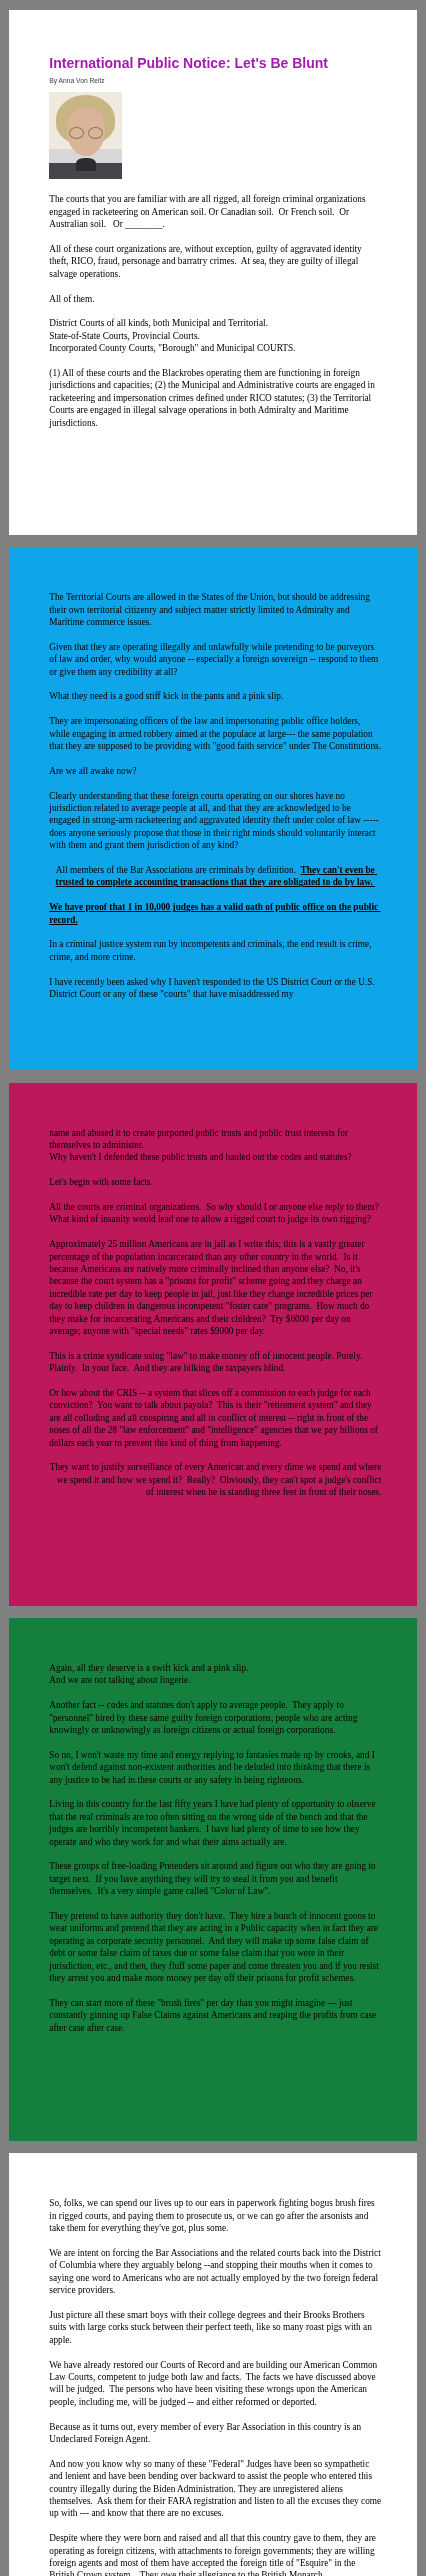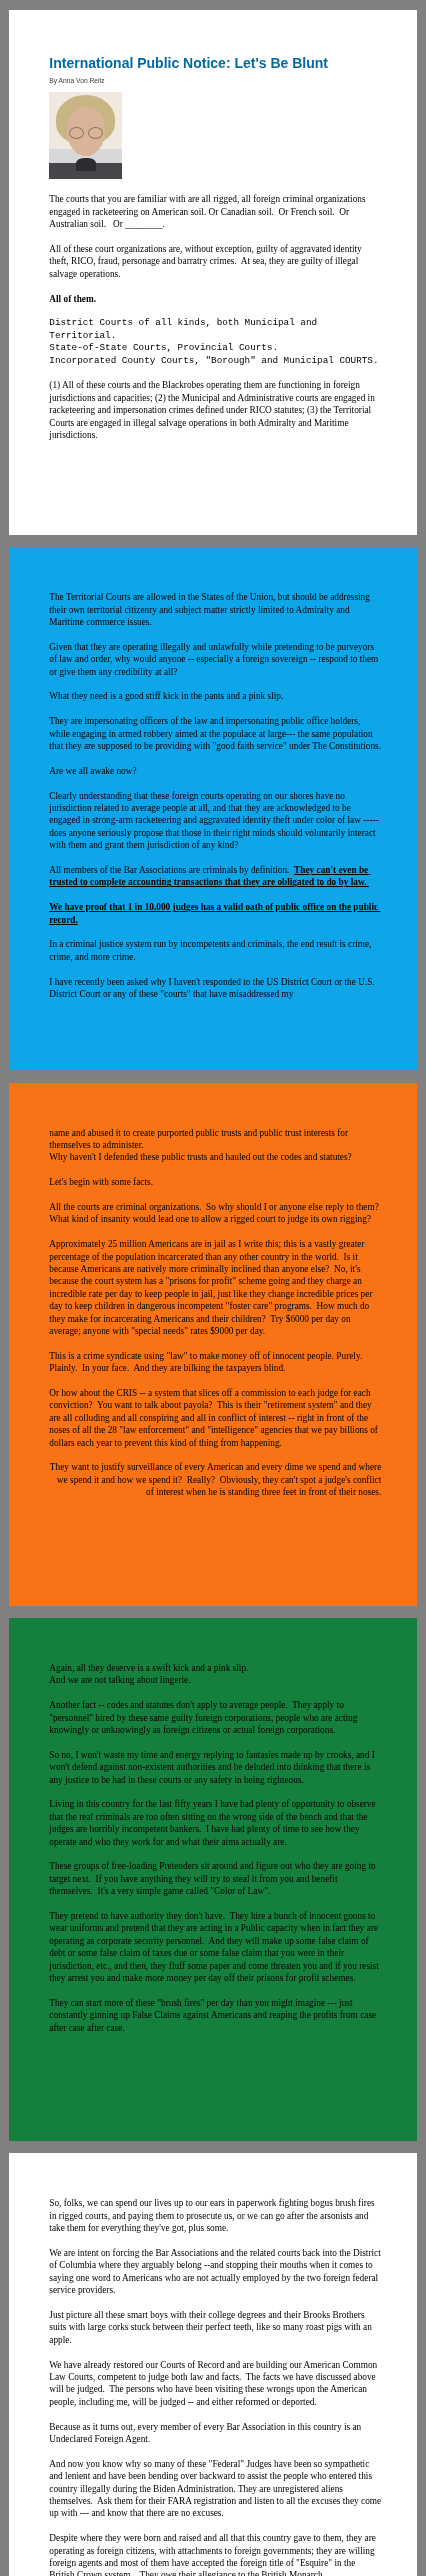--- a/index.html
+++ b/index.html
@@ -22,58 +22,58 @@
   .ph-collar{position:absolute;left:27px;top:66px;width:19.6px;height:13.4px;background:#2c2c30;border-radius:40% 40% 0 0;}
   .bp{margin:0 0 12.4px 0;font-size:9.3px;line-height:12.4px;white-space:pre-wrap;}
 </style>
 </head>
 <body style="background: rgb(128, 128, 128);">
 
 <div class="canvas">
 
   <section class="paper first" style="background: rgb(255, 255, 255);">
     <div class="inner">
-      <h1 class="title" style="color: #0369a1;">International Public Notice: Let's Be Blunt</h1>
+      <h1 class="title" style="color: #a21caf;">International Public Notice: Let's Be Blunt</h1>
       <div class="byline" style="color: rgb(58, 58, 58);">By Anna Von Reitz</div>
       <div class="photo">
         <div class="ph-hair"></div>
         <div class="ph-face"></div>
         <div class="ph-glasses"></div>
         <div class="ph-collar"></div>
       </div>
       <div class="paras">
           <p class="bp" style="color: rgb(0, 0, 0);"><span>The courts that you are familiar with are all rigged, all foreign criminal organizations engaged in racketeering on American soil. Or Canadian soil.  Or French soil.  Or Australian soil.   Or ________.</span></p>
           <p class="bp" style="color: rgb(0, 0, 0);"><span>All of these court organizations are, without exception, guilty of aggravated identity theft, RICO, fraud, personage and barratry crimes.  At sea, they are guilty of illegal salvage operations.</span></p>
-          <p class="bp" style="color: rgb(0, 0, 0); font-weight: bold;"><span>All of them.</span></p>
-          <p class="bp" style="color: rgb(0, 0, 0); font-family: Liberation Mono, monospace;"><span>District Courts of all kinds, both Municipal and Territorial.
+          <p class="bp" style="color: rgb(0, 0, 0);"><span>All of them.</span></p>
+          <p class="bp" style="color: rgb(0, 0, 0);"><span>District Courts of all kinds, both Municipal and Territorial.
 State-of-State Courts, Provincial Courts.
 Incorporated County Courts, "Borough" and Municipal COURTS.</span></p>
           <p class="bp" style="color: rgb(0, 0, 0);"><span>(1) All of these courts and the Blackrobes operating them are functioning in foreign jurisdictions and capacities; (2) the Municipal and Administrative courts are engaged in racketeering and impersonation crimes defined under RICO statutes; (3) the Territorial Courts are engaged in illegal salvage operations in both Admiralty and Maritime jurisdictions.</span></p>
         </div>
     </div>
   </section>
 
   <section class="paper cont" style="background: #0ea5e9;">
     <div class="inner">
       <div class="paras">
           <p class="bp" style="color: rgb(0, 0, 0);"><span>The Territorial Courts are allowed in the States of the Union, but should be addressing their own territorial citizenry and subject matter strictly limited to Admiralty and Maritime commerce issues.</span></p>
           <p class="bp" style="color: rgb(0, 0, 0);"><span>Given that they are operating illegally and unlawfully while pretending to be purveyors of law and order, why would anyone -- especially a foreign sovereign -- respond to them or give them any credibility at all?</span></p>
           <p class="bp" style="color: rgb(0, 0, 0);"><span>What they need is a good stiff kick in the pants and a pink slip.</span></p>
           <p class="bp" style="color: rgb(0, 0, 0);"><span>They are impersonating officers of the law and impersonating public office holders, while engaging in armed robbery aimed at the populace at large--- the same population that they are supposed to be providing with "good faith service" under The Constitutions.</span></p>
           <p class="bp" style="color: rgb(0, 0, 0);"><span>Are we all awake now?</span></p>
           <p class="bp" style="color: rgb(0, 0, 0);"><span>Clearly understanding that these foreign courts operating on our shores have no jurisdiction related to average people at all, and that they are acknowledged to be engaged in strong-arm racketeering and aggravated identity theft under color of law ----- does anyone seriously propose that those in their right minds should voluntarily interact with them and grant them jurisdiction of any kind?</span></p>
-          <p class="bp" style="color: rgb(0, 0, 0);"><span>All members of the Bar Associations are criminals by definition.  </span><span style="font-weight: bold; text-decoration: underline;">They can't even be trusted to complete accounting transactions that they are obligated to do by law. </span></p>
+          <p class="bp" style="color: rgb(0, 0, 0); text-align: center;"><span>All members of the Bar Associations are criminals by definition.  </span><span style="font-weight: bold; text-decoration: underline;">They can't even be trusted to complete accounting transactions that they are obligated to do by law. </span></p>
           <p class="bp" style="color: rgb(0, 0, 0);"><span style="font-weight: bold; text-decoration: underline;">We have proof that 1 in 10,000 judges has a valid oath of public office on the public record.</span></p>
           <p class="bp" style="color: rgb(0, 0, 0);"><span>In a criminal justice system run by incompetents and criminals, the end result is crime, crime, and more crime.</span></p>
           <p class="bp" style="color: rgb(0, 0, 0);"><span>I have recently been asked why I haven't responded to the US District Court or the U.S. District Court or any of these "courts" that have misaddressed my</span></p>
         </div>
     </div>
   </section>
 
-  <section class="paper cont" style="background: #f97316;">
+  <section class="paper cont" style="background: #be185d;">
     <div class="inner">
       <div class="paras">
           <p class="bp" style="color: rgb(0, 0, 0);"><span>name and abused it to create purported public trusts and public trust interests for themselves to administer.
 Why haven't I defended these public trusts and hauled out the codes and statutes?</span></p>
           <p class="bp" style="color: rgb(0, 0, 0);"><span>Let's begin with some facts.</span></p>
           <p class="bp" style="color: rgb(0, 0, 0);"><span>All the courts are criminal organizations.  So why should I or anyone else reply to them?  What kind of insanity would lead one to allow a rigged court to judge its own rigging?</span></p>
           <p class="bp" style="color: rgb(0, 0, 0);"><span>Approximately 25 million Americans are in jail as I write this; this is a vastly greater percentage of the population incarcerated than any other country in the world.  Is it because Americans are natively more criminally inclined than anyone else?  No, it's because the court system has a "prisons for profit" scheme going and they charge an incredible rate per day to keep people in jail, just like they change incredible prices per day to keep children in dangerous incompetent "foster care" programs.  How much do they make for incarcerating Americans and their children?  Try $6000 per day on average; anyone with "special needs" rates $9000 per day.</span></p>
           <p class="bp" style="color: rgb(0, 0, 0);"><span>This is a crime syndicate using "law" to make money off of innocent people. Purely. Plainly.  In your face.  And they are bilking the taxpayers blind.</span></p>
           <p class="bp" style="color: rgb(0, 0, 0);"><span>Or how about the CRIS -- a system that slices off a commission to each judge for each conviction?  You want to talk about payola?  This is their "retirement system" and they are all colluding and all conspiring and all in conflict of interest -- right in front of the noses of all the 28 "law enforcement" and "intelligence" agencies that we pay billions of dollars each year to prevent this kind of thing from happening.</span></p>
           <p class="bp" style="color: rgb(0, 0, 0); text-align: right;"><span>They want to justify surveillance of every American and every dime we spend and where we spend it and how we spend it?  Really?  Obviously, they can't spot a judge's conflict of interest when he is standing three feet in front of their noses.</span></p>

